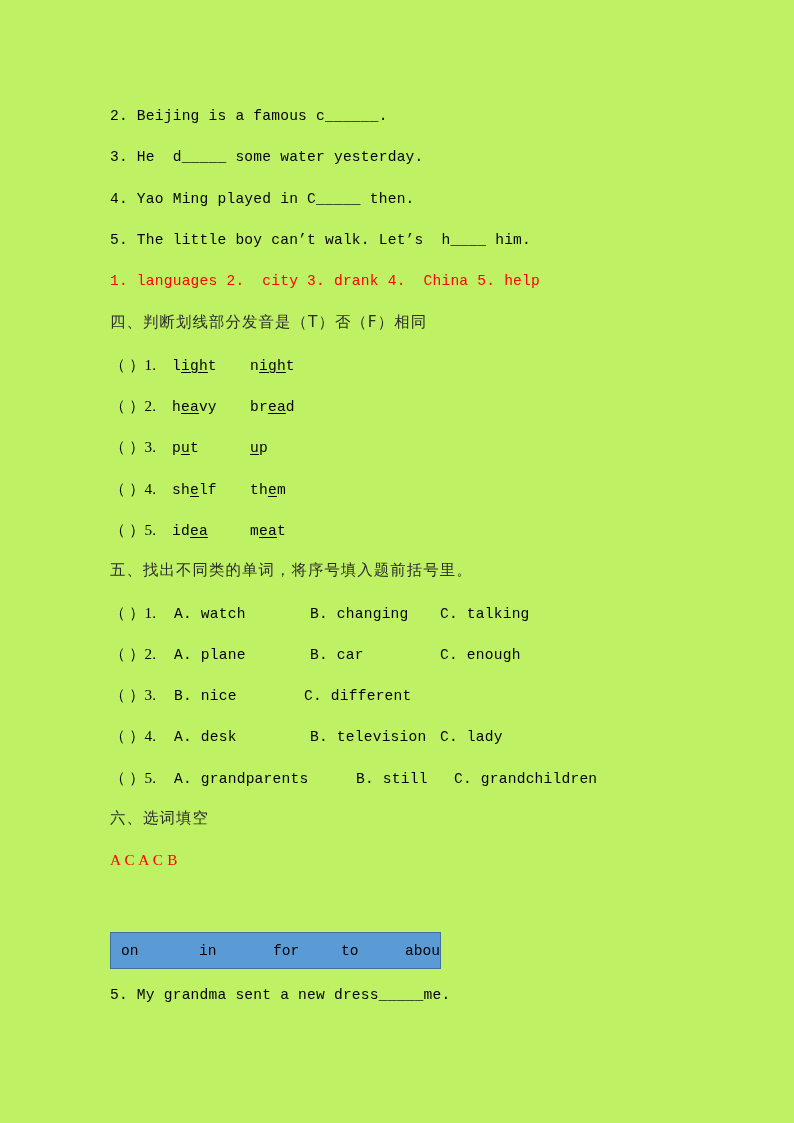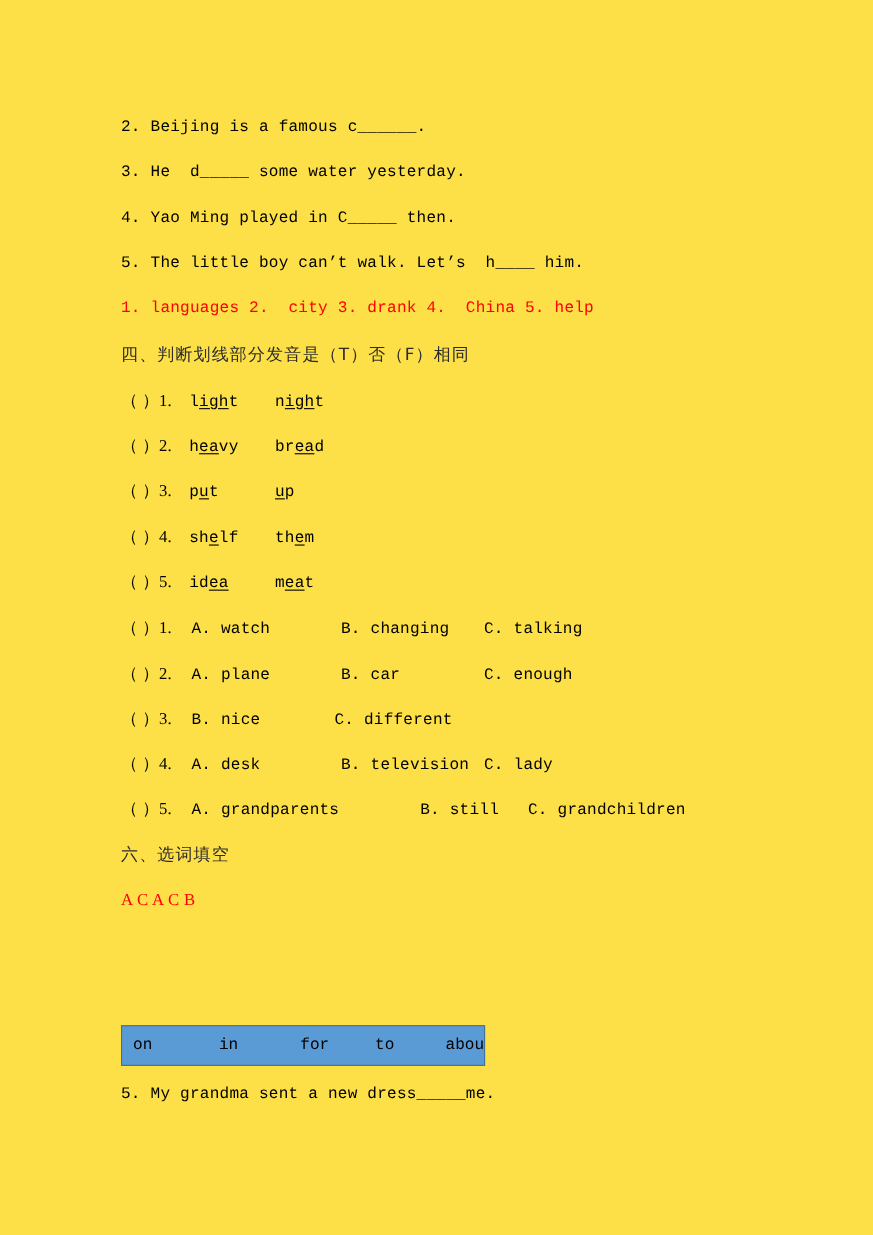--- a/index.html
+++ b/index.html
@@ -16,21 +16,21 @@
     color: #000000;
     -webkit-font-smoothing: antialiased;
   }
 
   .page {
     position: absolute;
     left: 0;
     top: 0;
     width: 794px;
     height: 1123px;
-    background: #fde047;
+    background: #bef264;
   }
 
   .content {
     position: absolute;
     left: 110px;
     top: 96px;
     width: 580px;
   }
 
   
@@ -87,21 +87,21 @@
   .c-lead   { width: 62px; flex: 0 0 62px; }
   .c-pron-a { width: 78px; flex: 0 0 78px; }
   .c-pron-b { flex: 0 0 auto; }
 
   .c-mc-lead { width: 64px; flex: 0 0 64px; }
   .c-mc-a    { width: 136px; flex: 0 0 136px; }
   .c-mc-b    { width: 130px; flex: 0 0 130px; }
   .c-mc-c    { flex: 0 0 auto; }
 
   .c-mc-a-wide { width: 182px; flex: 0 0 182px; }
-  .c-mc-b-wide { width: 98px;  flex: 0 0 98px; margin-left: 26px; }
+  .c-mc-b-wide { width: 98px;  flex: 0 0 98px; }
 
   
   .wordbank {
     position: absolute;
     left: 110px;
     top: 932px;
     width: 331px;
     height: 37px;
     background: #5b9bd5;
     border: 1px solid #41719c;
@@ -174,20 +174,21 @@
       <span class="c-pron-b en"><span>th</span><u class="ul">e</u><span>m</span></span>
     </div>
 
     <div class="line cols">
       <span class="c-lead num">（ ）5.</span>
       <span class="c-pron-a en"><span>id</span><u class="ul">ea</u><span></span></span>
       <span class="c-pron-b en"><span>m</span><u class="ul">ea</u><span>t</span></span>
     </div>
 
 
+    <div class="line cn">五、找出不同类的单词，将序号填入题前括号里。</div>
 
     <div class="line cols">
       <span class="c-mc-lead num">（ ）1.</span>
       <span class="c-mc-a en">A. watch</span>
       <span class="c-mc-b en">B. changing</span>
       <span class="c-mc-c en">C. talking</span>
     </div>
 
     <div class="line cols">
       <span class="c-mc-lead num">（ ）2.</span>

